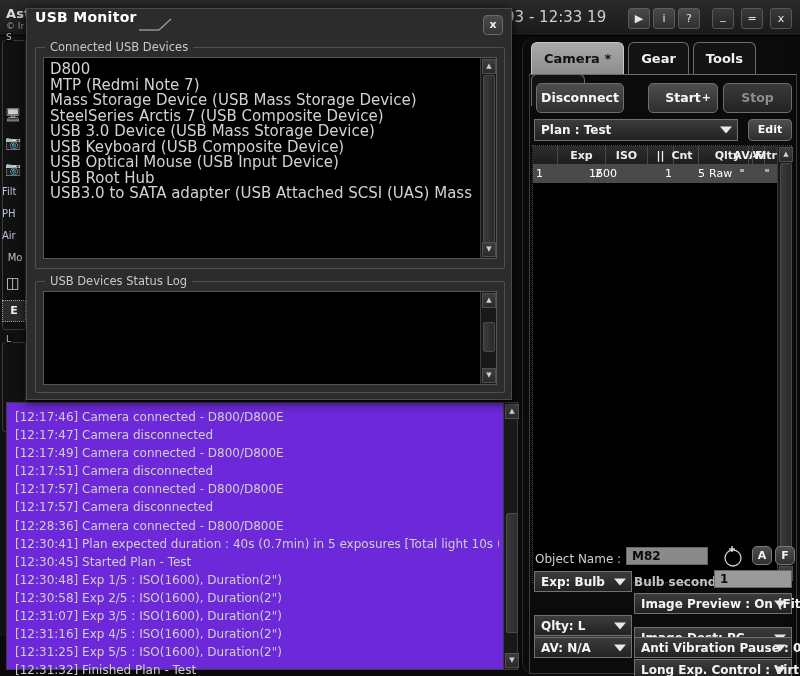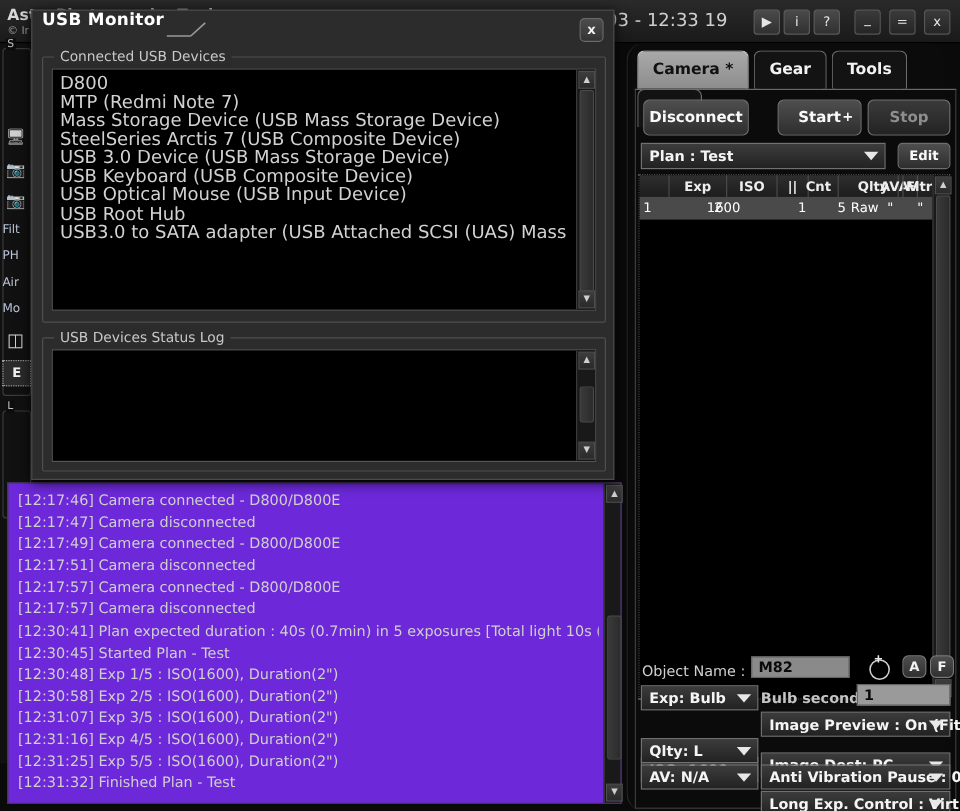--- a/index.html
+++ b/index.html
@@ -252,37 +252,38 @@
       <div class="bg-group" style="top:4px;height:290px;"></div>
       <div class="bg-group-label" style="top:-4px;">S</div>
 
       <div class="strip-icon" style="top:70px;">🖥</div>
       <div class="strip-icon" style="top:98px;">📷</div>
       <div class="strip-icon" style="top:124px;">📷</div>
 
       <div class="strip-text" style="top:150px;">Filt</div>
       <div class="strip-text" style="top:172px;">PH</div>
       <div class="strip-text" style="top:194px;">Air</div>
-      <div class="strip-text" style="top:216px;">Mo</div>
+      <div class="strip-text" style="top:216px;text-align:center;">Mo</div>
 
       <div class="strip-icon" style="top:238px;font-size:15px;">◫</div>
       <div class="strip-sel" style="top:264px;">E</div>
 
       <div class="bg-group" style="top:306px;height:90px;"></div>
       <div class="bg-group-label" style="top:298px;">L</div>
     </div>
 
     <div class="logpane">
       <div class="lines">
         <div class="logline">[12:17:46] Camera connected - D800/D800E</div>
         <div class="logline">[12:17:47] Camera disconnected</div>
         <div class="logline">[12:17:49] Camera connected - D800/D800E</div>
         <div class="logline">[12:17:51] Camera disconnected</div>
         <div class="logline">[12:17:57] Camera connected - D800/D800E</div>
         <div class="logline">[12:17:57] Camera disconnected</div>
+        <div class="logline">[12:28:36] Camera connected - D800/D800E</div>
         <div class="logline">[12:30:41] Plan expected duration : 40s (0.7min) in 5 exposures [Total light 10s (</div>
         <div class="logline">[12:30:45] Started Plan - Test</div>
         <div class="logline">[12:30:48] Exp 1/5 : ISO(1600), Duration(2")</div>
         <div class="logline">[12:30:58] Exp 2/5 : ISO(1600), Duration(2")</div>
         <div class="logline">[12:31:07] Exp 3/5 : ISO(1600), Duration(2")</div>
         <div class="logline">[12:31:16] Exp 4/5 : ISO(1600), Duration(2")</div>
         <div class="logline">[12:31:25] Exp 5/5 : ISO(1600), Duration(2")</div>
         <div class="logline">[12:31:32] Finished Plan - Test</div>
 
       </div>

